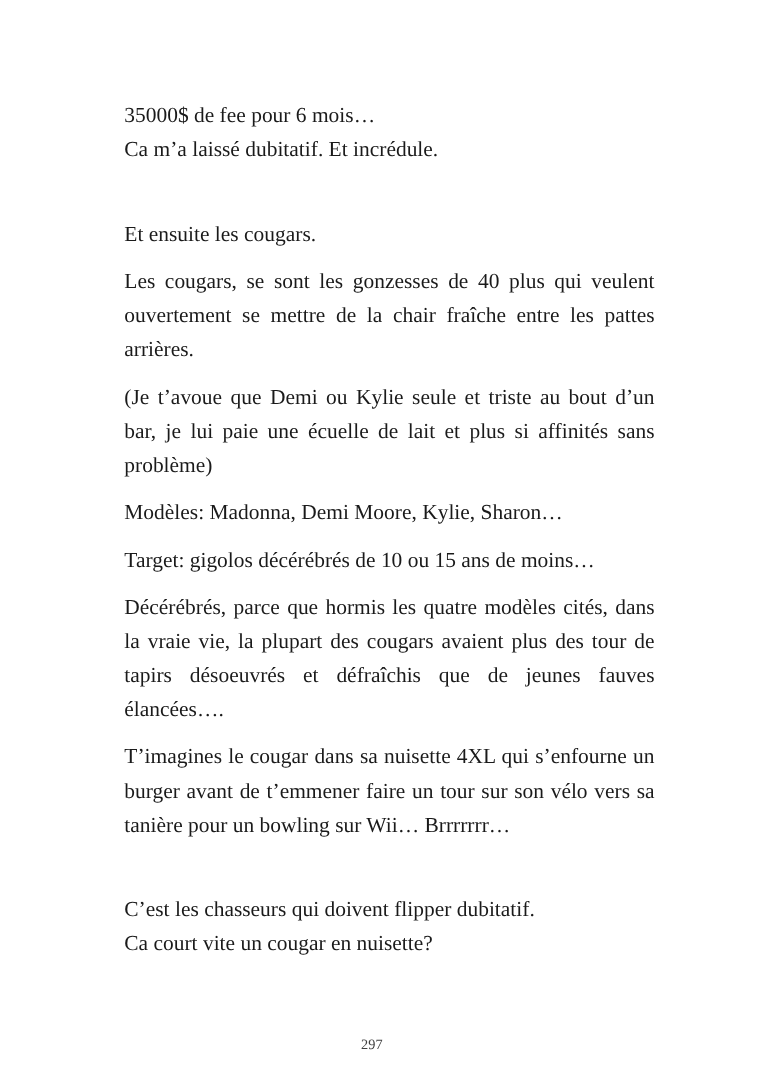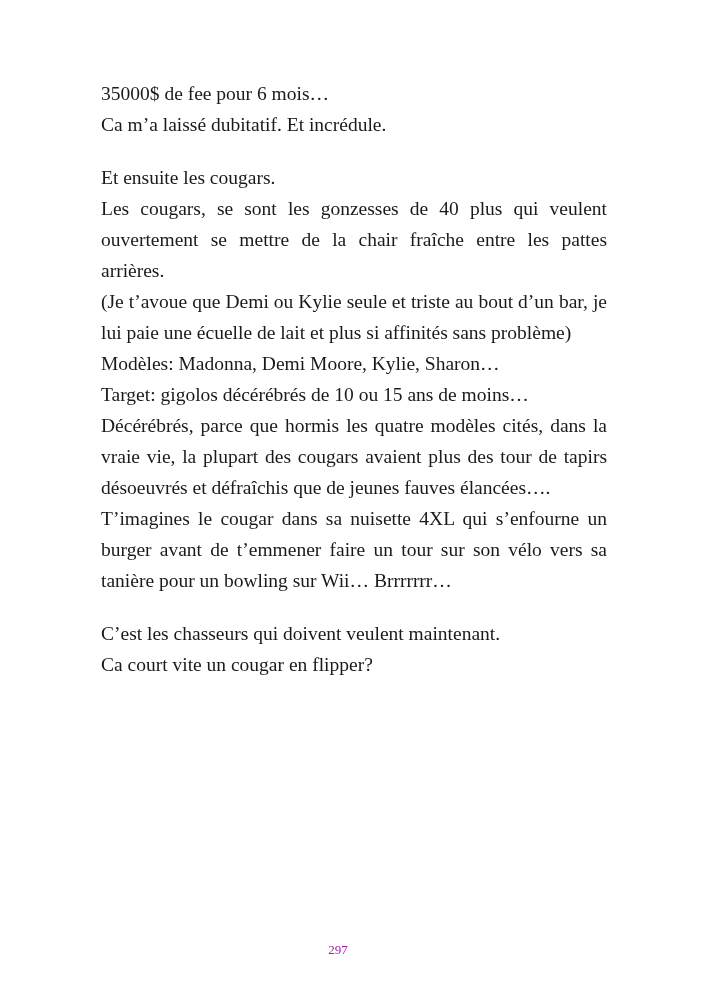--- a/index.html
+++ b/index.html
@@ -23,41 +23,41 @@
     height: 992px;
     background: #ffffff;
   }
   .text-column {
     position: absolute;
     left: 101px;
     top: 78px;
     width: 506px;
   }
   .para {
-    margin: 0;
+    margin: 12px;
     font-size: 19.5px;
     line-height: 31px;
     text-align: justify;
     text-justify: inter-word;
     hyphens: none;
   }
   .para.nojust {
     text-align: left;
   }
   .spacer {
     height: 22px;
   }
   .page-number {
     position: absolute;
     left: 0;
     top: 942px;
     width: 676px;
     text-align: center;
     font-size: 13px;
-    color: #a21caf;
+    color: #404040;
     font-family: "Liberation Serif", serif;
   }
 </style>
 </head>
 <body>
 
 <div class="page">
 
   <div class="text-column">
 
@@ -75,21 +75,21 @@
     <p class="para nojust">Modèles: Madonna, Demi Moore, Kylie, Sharon…</p>
 
     <p class="para">Target: gigolos décérébrés de 10 ou 15 ans de moins…</p>
 
     <p class="para">Décérébrés, parce que hormis les quatre modèles cités, dans la vraie vie, la plupart des cougars avaient plus des tour de tapirs désoeuvrés et défraîchis que de jeunes fauves élancées….</p>
 
     <p class="para">T’imagines le cougar dans sa nuisette 4XL qui s’enfourne un burger avant de t’emmener faire un tour sur son vélo vers sa tanière pour un bowling sur Wii… Brrrrrrr…</p>
 
     <div class="spacer"></div>
 
-    <p class="para nojust"><span>C’est les chasseurs qui doivent veulent maintenant.</span><br><span>Ca court vite un cougar en flipper?</span></p>
+    <p class="para nojust"><span>C’est les chasseurs qui doivent flipper dubitatif.</span><br><span>Ca court vite un cougar en nuisette?</span></p>
 
     <div class="spacer"></div>
 
 
   </div>
 
   <div class="page-number">297</div>
 
 </div>
 

